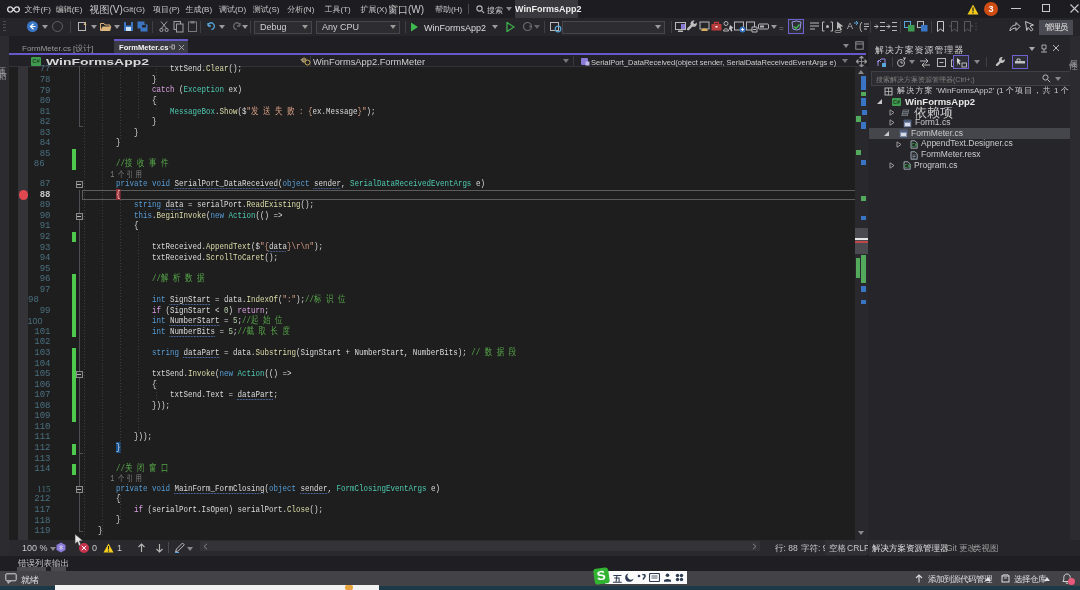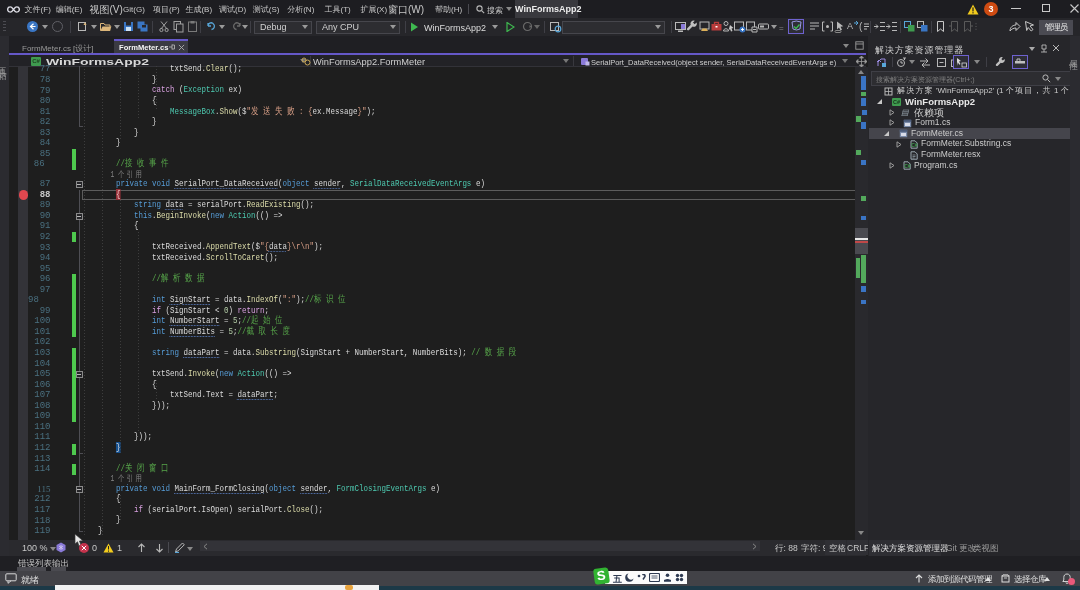--- a/index.html
+++ b/index.html
@@ -316,21 +316,21 @@
 <div class="abs" style="left:28px;top:210.85px;width:22.5px;height:10.55px;font-family:'Liberation Mono',monospace;font-size:9px;line-height:10.55px;text-align:right;color:#4a7080">90</div>
 <div class="abs" style="left:28px;top:221.40px;width:22.5px;height:10.55px;font-family:'Liberation Mono',monospace;font-size:9px;line-height:10.55px;text-align:right;color:#4a7080">91</div>
 <div class="abs" style="left:28px;top:231.95px;width:22.5px;height:10.55px;font-family:'Liberation Mono',monospace;font-size:9px;line-height:10.55px;text-align:right;color:#4a7080">92</div>
 <div class="abs" style="left:28px;top:242.50px;width:22.5px;height:10.55px;font-family:'Liberation Mono',monospace;font-size:9px;line-height:10.55px;text-align:right;color:#4a7080">93</div>
 <div class="abs" style="left:28px;top:253.05px;width:22.5px;height:10.55px;font-family:'Liberation Mono',monospace;font-size:9px;line-height:10.55px;text-align:right;color:#4a7080">94</div>
 <div class="abs" style="left:28px;top:263.60px;width:22.5px;height:10.55px;font-family:'Liberation Mono',monospace;font-size:9px;line-height:10.55px;text-align:right;color:#4a7080">95</div>
 <div class="abs" style="left:28px;top:274.15px;width:22.5px;height:10.55px;font-family:'Liberation Mono',monospace;font-size:9px;line-height:10.55px;text-align:right;color:#4a7080">96</div>
 <div class="abs" style="left:28px;top:284.70px;width:22.5px;height:10.55px;font-family:'Liberation Mono',monospace;font-size:9px;line-height:10.55px;text-align:right;color:#4a7080">97</div>
 <div class="abs" style="left:28px;top:295.25px;width:22.5px;height:10.55px;font-family:'Liberation Mono',monospace;font-size:9px;line-height:10.55px;text-align:left;color:#4a7080">98</div>
 <div class="abs" style="left:28px;top:305.80px;width:22.5px;height:10.55px;font-family:'Liberation Mono',monospace;font-size:9px;line-height:10.55px;text-align:right;color:#4a7080">99</div>
-<div class="abs" style="left:28px;top:316.35px;width:22.5px;height:10.55px;font-family:Liberation Mono, monospace;font-size:9px;line-height:10.55px;text-align:right;color:#4a7080">100</div>
+<div class="abs" style="left:20px;top:316.35px;width:22.5px;height:10.55px;font-family:Liberation Sans, sans-serif;font-size:9px;line-height:10.55px;text-align:right;color:#4a7080">100</div>
 <div class="abs" style="left:28px;top:326.90px;width:22.5px;height:10.55px;font-family:'Liberation Mono',monospace;font-size:9px;line-height:10.55px;text-align:right;color:#4a7080">101</div>
 <div class="abs" style="left:28px;top:337.45px;width:22.5px;height:10.55px;font-family:'Liberation Mono',monospace;font-size:9px;line-height:10.55px;text-align:right;color:#4a7080">102</div>
 <div class="abs" style="left:28px;top:348.00px;width:22.5px;height:10.55px;font-family:'Liberation Mono',monospace;font-size:9px;line-height:10.55px;text-align:right;color:#4a7080">103</div>
 <div class="abs" style="left:28px;top:358.55px;width:22.5px;height:10.55px;font-family:'Liberation Mono',monospace;font-size:9px;line-height:10.55px;text-align:right;color:#4a7080">104</div>
 <div class="abs" style="left:28px;top:369.10px;width:22.5px;height:10.55px;font-family:'Liberation Mono',monospace;font-size:9px;line-height:10.55px;text-align:right;color:#4a7080">105</div>
 <div class="abs" style="left:28px;top:379.65px;width:22.5px;height:10.55px;font-family:'Liberation Mono',monospace;font-size:9px;line-height:10.55px;text-align:right;color:#4a7080">106</div>
 <div class="abs" style="left:28px;top:390.20px;width:22.5px;height:10.55px;font-family:'Liberation Mono',monospace;font-size:9px;line-height:10.55px;text-align:right;color:#4a7080">107</div>
 <div class="abs" style="left:28px;top:400.75px;width:22.5px;height:10.55px;font-family:'Liberation Mono',monospace;font-size:9px;line-height:10.55px;text-align:right;color:#4a7080">108</div>
 <div class="abs" style="left:28px;top:411.30px;width:22.5px;height:10.55px;font-family:'Liberation Mono',monospace;font-size:9px;line-height:10.55px;text-align:right;color:#4a7080">109</div>
 <div class="abs" style="left:28px;top:421.85px;width:22.5px;height:10.55px;font-family:'Liberation Mono',monospace;font-size:9px;line-height:10.55px;text-align:right;color:#4a7080">110</div>
@@ -426,21 +426,21 @@
 <div class="abs" style="left:897px;top:86.4px;font-size:8px;color:#cccccc;white-space:nowrap;line-height:9.5px"><span style="letter-spacing:1.2px">解决方案</span> 'WinFormsApp2' (1 <span style="letter-spacing:1.2px">个项目，共</span> 1 <span style="letter-spacing:1.2px">个</span>)</div>
 <svg class="abs" style="left:876px;top:98.4px" width="7" height="7" viewBox="0 0 7 7">
       <path d="M6 1 V6 H1 Z" fill="#c8c8c8"></path>
     </svg>
 <div class="abs" style="left:892px;top:97.5px;width:9px;height:8px;background:#3f9b4f;border-radius:1px;font-size:5.5px;color:#16331a;font-weight:bold;text-align:center;line-height:8px">C#</div>
 <div class="abs" style="left:905px;top:97.0px;font-size:9.5px;color:#e8e8e8;font-weight:bold;white-space:nowrap;line-height:9.5px">WinFormsApp2</div>
 <svg class="abs" style="left:889px;top:108.8px" width="6" height="7" viewBox="0 0 6 7">
       <path d="M1 0.8 L5 3.5 L1 6.2 Z" fill="none" stroke="#9a9a9a"></path>
     </svg>
 <div class="abs" style="left:901px;top:107.8px;font-size:8px;color:#9aa7b0;font-style:italic">▤</div>
-<div class="abs" style="left:914px;top:107.6px;font-size:10px;color:#cccccc;white-space:nowrap;line-height:9.5px">依赖项</div>
+<div class="abs" style="left:914px;top:107.6px;font-size:13px;color:#cccccc;white-space:nowrap;line-height:9.5px">依赖项</div>
 <svg class="abs" style="left:889px;top:119.4px" width="6" height="7" viewBox="0 0 6 7">
       <path d="M1 0.8 L5 3.5 L1 6.2 Z" fill="none" stroke="#9a9a9a"></path>
     </svg>
 <svg class="abs" style="left:903px;top:118.7px" width="9" height="9" viewBox="0 0 9 9">
       <rect x="0.8" y="0.8" width="7.4" height="7.4" fill="#7a8aa8"></rect>
       <rect x="0.8" y="0.8" width="7.4" height="2" fill="#4a5a78"></rect>
       <rect x="2" y="4" width="5" height="3" fill="#d8dce8"></rect>
     </svg>
 <div class="abs" style="left:915px;top:118.2px;font-size:8.5px;color:#cccccc;white-space:nowrap;line-height:9.5px">Form1.cs</div>
 <svg class="abs" style="left:883px;top:130.2px" width="7" height="7" viewBox="0 0 7 7">
@@ -452,21 +452,21 @@
       <rect x="2" y="4" width="5" height="3" fill="#d8dce8"></rect>
     </svg>
 <div class="abs" style="left:911px;top:128.8px;font-size:8.5px;color:#cccccc;white-space:nowrap;line-height:9.5px">FormMeter.cs</div>
 <svg class="abs" style="left:896px;top:140.6px" width="6" height="7" viewBox="0 0 6 7">
       <path d="M1 0.8 L5 3.5 L1 6.2 Z" fill="none" stroke="#9a9a9a"></path>
     </svg>
 <svg class="abs" style="left:910px;top:139.9px" width="8" height="9" viewBox="0 0 8 9">
       <path d="M1 0.8 h4 l2.2 2.2 V8.2 H1 z" fill="none" stroke="#9aa7b0"></path>
       <text x="1.2" y="7" font-size="5" fill="#3f9b4f" font-family="Liberation Sans" font-weight="bold">C#</text>
     </svg>
-<div class="abs" style="left:921px;top:139.4px;font-size:8.5px;color:#cccccc;white-space:nowrap;line-height:9.5px">FormMeter.Substring.cs</div>
+<div class="abs" style="left:921px;top:139.4px;font-size:8.5px;color:#cccccc;white-space:nowrap;line-height:9.5px">AppendText.Designer.cs</div>
 <svg class="abs" style="left:910px;top:150.5px" width="8" height="9" viewBox="0 0 8 9">
       <path d="M1 0.8 h4 l2.2 2.2 V8.2 H1 z" fill="none" stroke="#9aa7b0"></path>
       <path d="M2.5 4 h3 M2.5 5.5 h3 M2.5 7 h2" stroke="#9aa7b0" stroke-width="0.7"></path>
     </svg>
 <div class="abs" style="left:921px;top:150.0px;font-size:8.5px;color:#cccccc;white-space:nowrap;line-height:9.5px">FormMeter.resx</div>
 <svg class="abs" style="left:889px;top:161.8px" width="6" height="7" viewBox="0 0 6 7">
       <path d="M1 0.8 L5 3.5 L1 6.2 Z" fill="none" stroke="#9a9a9a"></path>
     </svg>
 <svg class="abs" style="left:903px;top:161.1px" width="8" height="9" viewBox="0 0 8 9">
       <path d="M1 0.8 h4 l2.2 2.2 V8.2 H1 z" fill="none" stroke="#9aa7b0"></path>

